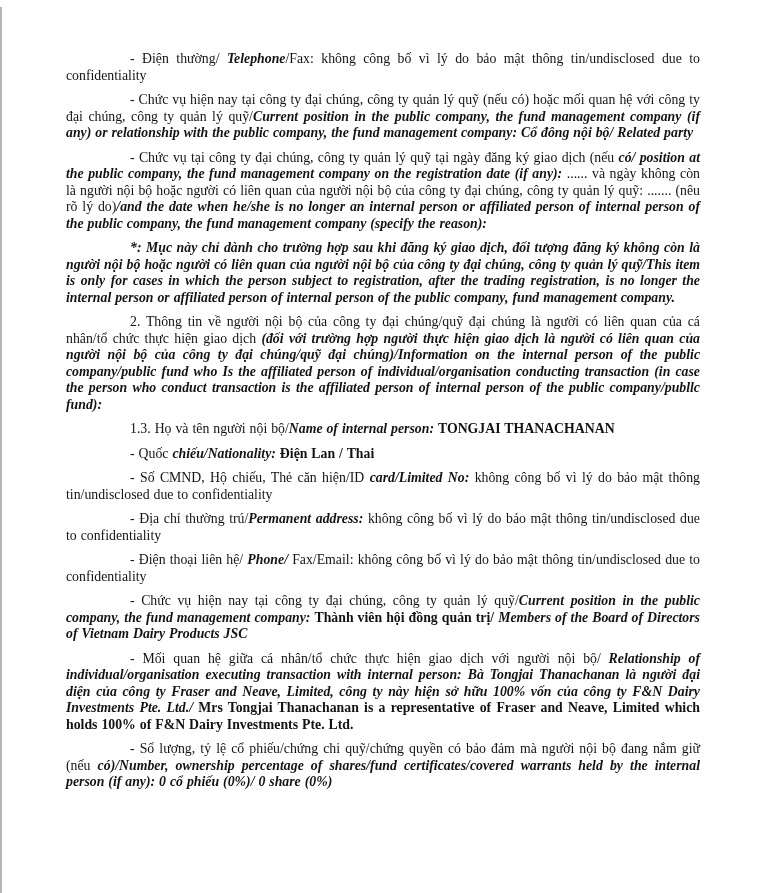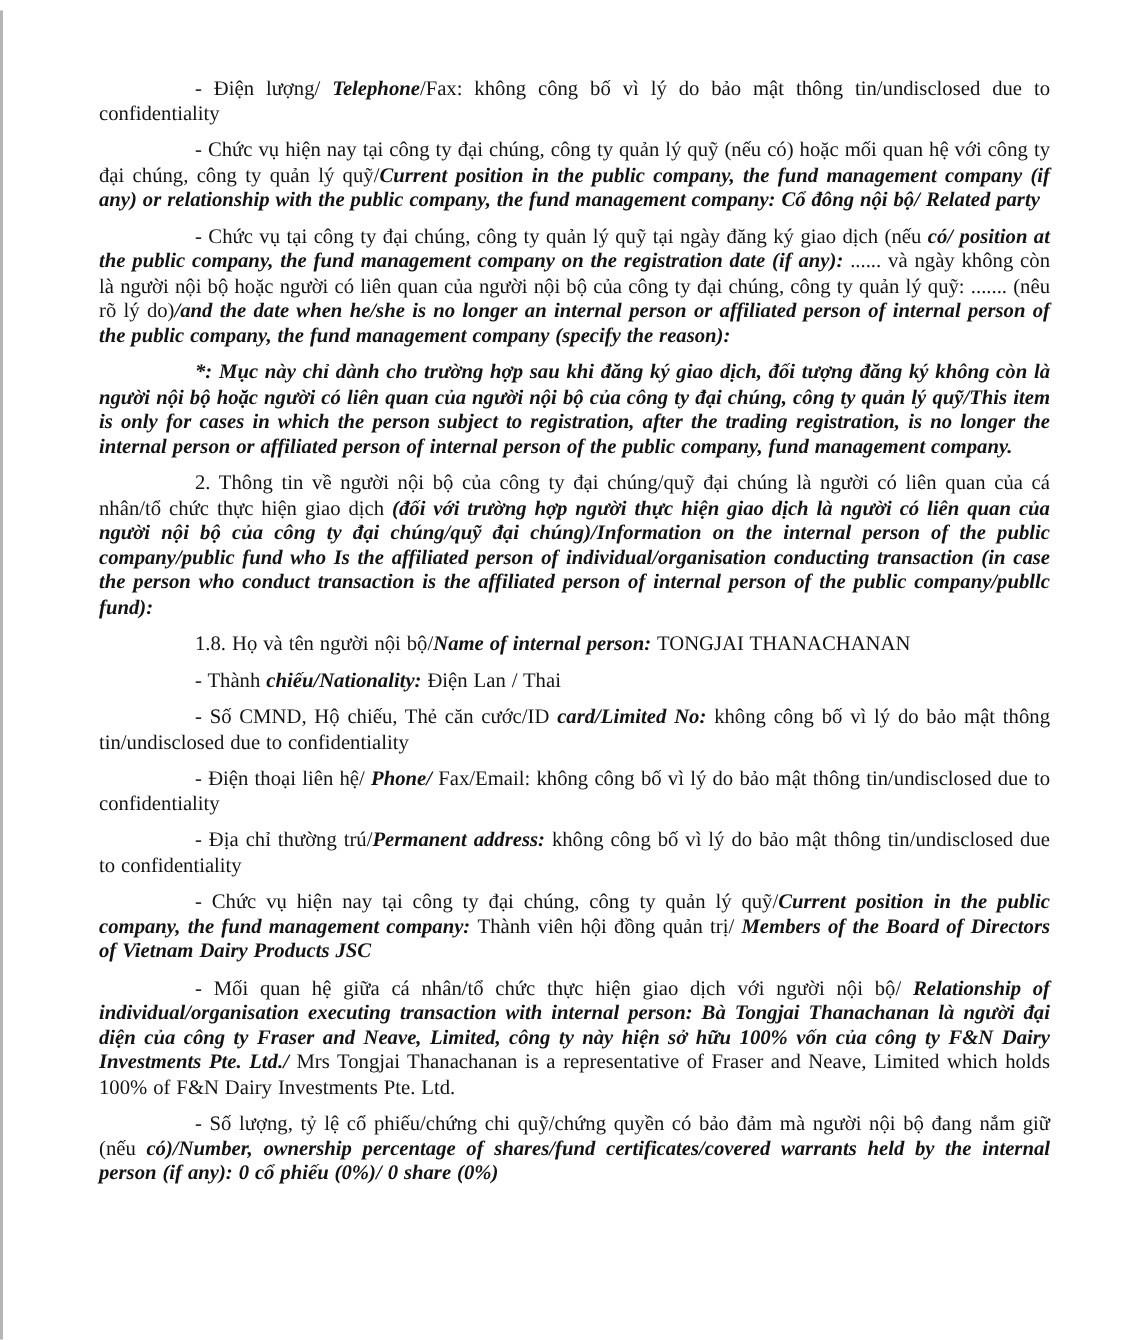--- a/index.html
+++ b/index.html
@@ -32,37 +32,37 @@
   p.para {
     margin: 0 0 8px 0;
     font-size: 13.8px;
     line-height: 16.5px;
     text-align: justify;
     text-indent: 64px;
     word-spacing: 0.5px;
   }
   .rn  { font-style: normal; font-weight: normal; }
   .ri  { font-style: italic; font-weight: bold; }
-  .rb  { font-style: normal; font-weight: normal; margin-top: 47px; }
+  .rb  { font-style: normal; font-weight: bold; margin-top: 47px; }
   .rbi { font-style: italic; font-weight: bold; }
 </style>
 </head>
 <body>
 
 <div class="page-edge-line"></div>
 
 <div class="doc">
   <div>
-      <p class="para"><span class="rn">- Điện lượng/ </span><span class="ri">Telephone</span><span class="rn">/Fax: không công bố vì lý do bảo mật thông tin/undisclosed due to confidentiality</span></p>
+      <p class="para"><span class="rn">- Điện thường/ </span><span class="ri">Telephone</span><span class="rn">/Fax: không công bố vì lý do bảo mật thông tin/undisclosed due to confidentiality</span></p>
       <p class="para"><span class="rn">- Chức vụ hiện nay tại công ty đại chúng, công ty quản lý quỹ (nếu có) hoặc mối quan hệ với công ty đại chúng, công ty quản lý quỹ/</span><span class="ri">Current position in the public company, the fund management company (if any) or relationship with the public company, the fund management company: </span><span class="rbi">Cổ đông nội bộ/ Related party</span></p>
       <p class="para"><span class="rn">- Chức vụ tại công ty đại chúng, công ty quản lý quỹ tại ngày đăng ký giao dịch (nếu </span><span class="ri">có/ position at the public company, the fund management company on the registration date (if any): </span><span class="rn">...... và ngày không còn là người nội bộ hoặc người có liên quan của người nội bộ của công ty đại chúng, công ty quản lý quỹ:  ....... (nêu rõ lý do)</span><span class="ri">/and the date when he/she is no longer an internal person or affiliated person of internal person of the public company, the fund management company (specify the reason):</span></p>
       <p class="para"><span class="ri">*: Mục này chỉ dành cho trường hợp sau khi đăng ký giao dịch, đối tượng đăng ký không còn là người nội bộ hoặc người có liên quan của người nội bộ của công ty đại chúng, công ty quản lý quỹ/This item is only for cases in which the person subject to registration, after the trading registration, is no longer the internal person or affiliated person of internal person of the public company, fund management company.</span></p>
       <p class="para"><span class="rn">2. Thông tin về người nội bộ của công ty đại chúng/quỹ đại chúng là người có liên quan của cá nhân/tổ chức thực hiện giao dịch </span><span class="ri">(đối với trường hợp người thực hiện giao dịch là người có liên quan của người nội bộ của công ty đại chúng/quỹ đại chúng)/Information on the internal person of the public company/public fund who Is the affiliated person of individual/organisation conducting transaction (in case the person who conduct transaction is the affiliated person of internal person of the public company/publlc fund):</span></p>
-      <p class="para"><span class="rn">1.8. Họ và tên người nội bộ/</span><span class="ri">Name of internal person: </span><span class="rb">TONGJAI THANACHANAN</span></p>
-      <p class="para"><span class="rn">- Thành </span><span class="ri">chiếu/Nationality: </span><span class="rb">Điện Lan / Thai</span></p>
-      <p class="para"><span class="rn">- Số CMND, Hộ chiếu, Thẻ căn cước/ID </span><span class="ri">card/Limited No: </span><span class="rn">không công bố vì lý do bảo mật thông tin/undisclosed due to confidentiality</span></p>
+      <p class="para"><span class="rn">1.3. Họ và tên người nội bộ/</span><span class="ri">Name of internal person: </span><span class="rb">TONGJAI THANACHANAN</span></p>
+      <p class="para"><span class="rn">- Quốc </span><span class="ri">chiếu/Nationality: </span><span class="rb">Điện Lan / Thai</span></p>
+      <p class="para"><span class="rn">- Số CMND, Hộ chiếu, Thẻ căn hiện/ID </span><span class="ri">card/Limited No: </span><span class="rn">không công bố vì lý do bảo mật thông tin/undisclosed due to confidentiality</span></p>
+      <p class="para"><span class="rn">- Địa chỉ thường trú/</span><span class="ri">Permanent address: </span><span class="rn">không công bố vì lý do bảo mật thông tin/undisclosed due to confidentiality</span></p>
       <p class="para"><span class="rn">- Điện thoại liên hệ/ </span><span class="ri">Phone/</span><span class="rn"> Fax/Email: không công bố vì lý do bảo mật thông tin/undisclosed due to confidentiality</span></p>
-      <p class="para"><span class="rn">- Địa chỉ thường trú/</span><span class="ri">Permanent address: </span><span class="rn">không công bố vì lý do bảo mật thông tin/undisclosed due to confidentiality</span></p>
       <p class="para"><span class="rn">- Chức vụ hiện nay tại công ty đại chúng, công ty quản lý quỹ/</span><span class="ri">Current position in the public company, the fund management company: </span><span class="rb">Thành viên hội đồng quản trị/</span><span class="rbi"> Members of the Board of Directors of Vietnam Dairy Products JSC</span></p>
       <p class="para"><span class="rn">- Mối quan hệ giữa cá nhân/tổ chức thực hiện giao dịch với người nội bộ/ </span><span class="ri">Relationship of individual/organisation executing transaction with internal person: </span><span class="rbi">Bà Tongjai Thanachanan là người đại diện của công ty Fraser and Neave, Limited, công ty này hiện sở hữu 100% vốn của công ty F&amp;N Dairy Investments Pte. Ltd./</span><span class="rb"> Mrs Tongjai Thanachanan is a representative of Fraser and Neave, Limited which holds 100% of F&amp;N Dairy Investments Pte. Ltd.</span></p>
       <p class="para"><span class="rn">- Số lượng, tỷ lệ cổ phiếu/chứng chi quỹ/chứng quyền có bảo đảm mà người nội bộ đang nắm giữ (nếu </span><span class="ri">có)/Number, ownership percentage of shares/fund certificates/covered warrants held by the internal person (if any): </span><span class="rbi">0 cổ phiếu (0%)/ 0 share (0%)</span></p>
     </div>
 </div>
 
 </body></html>

